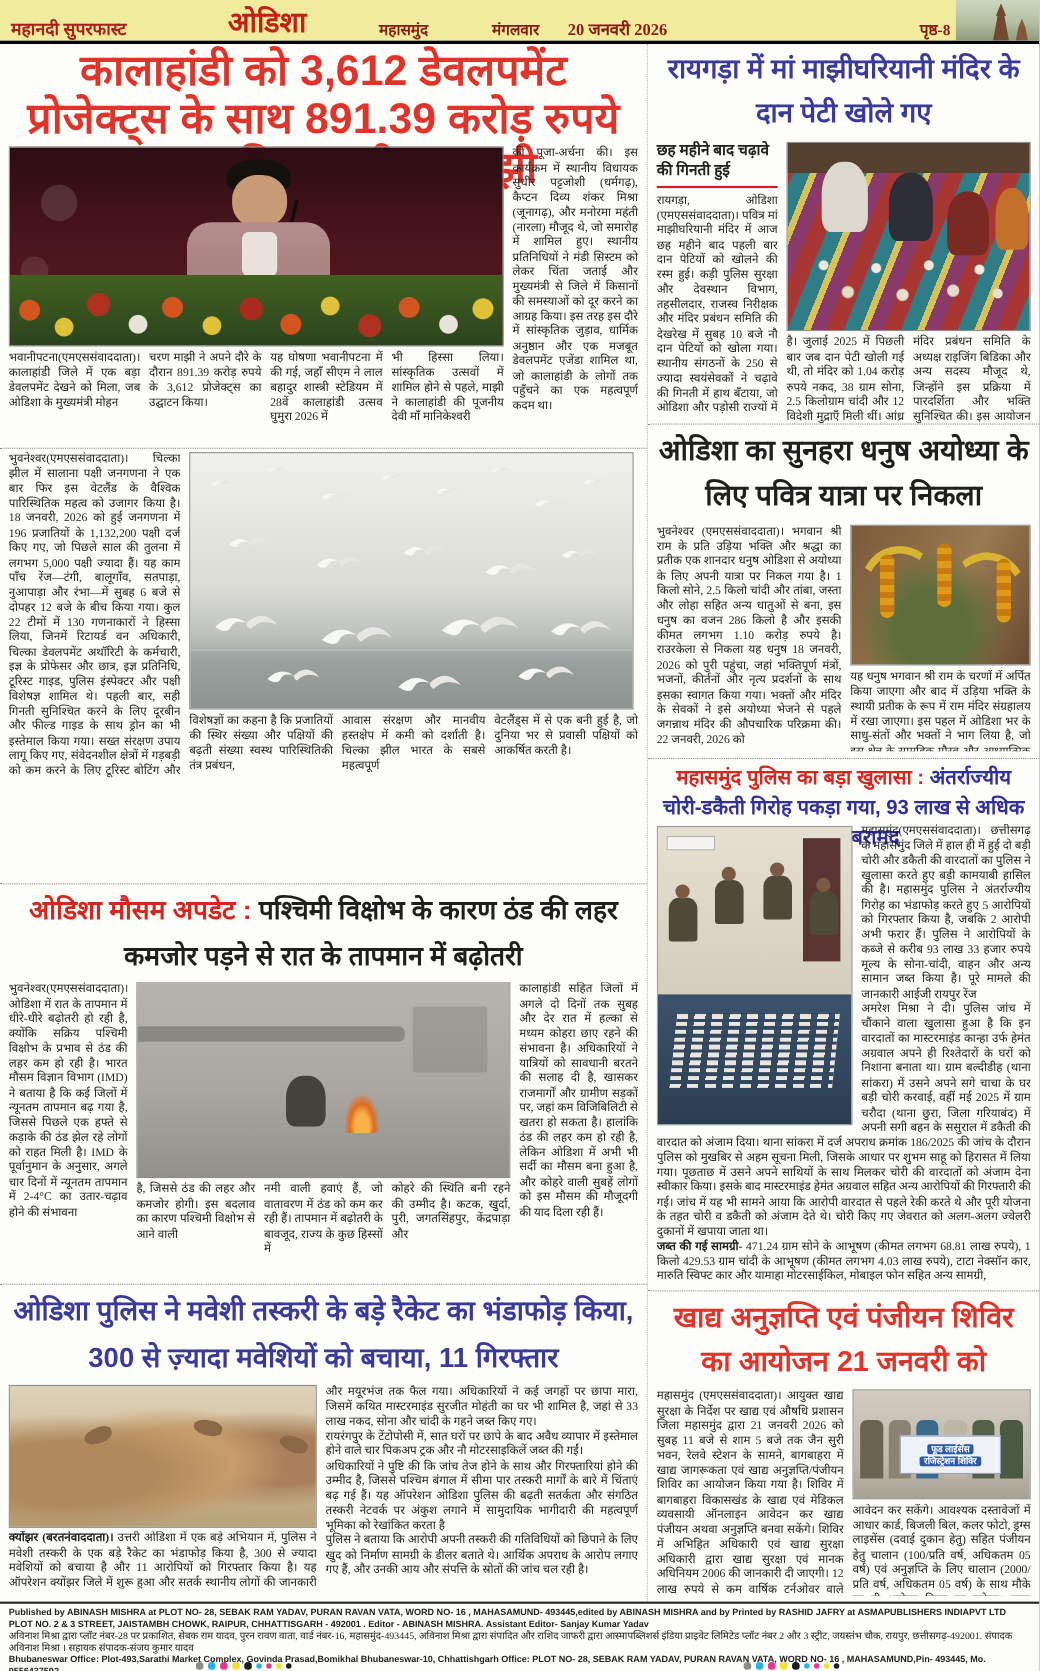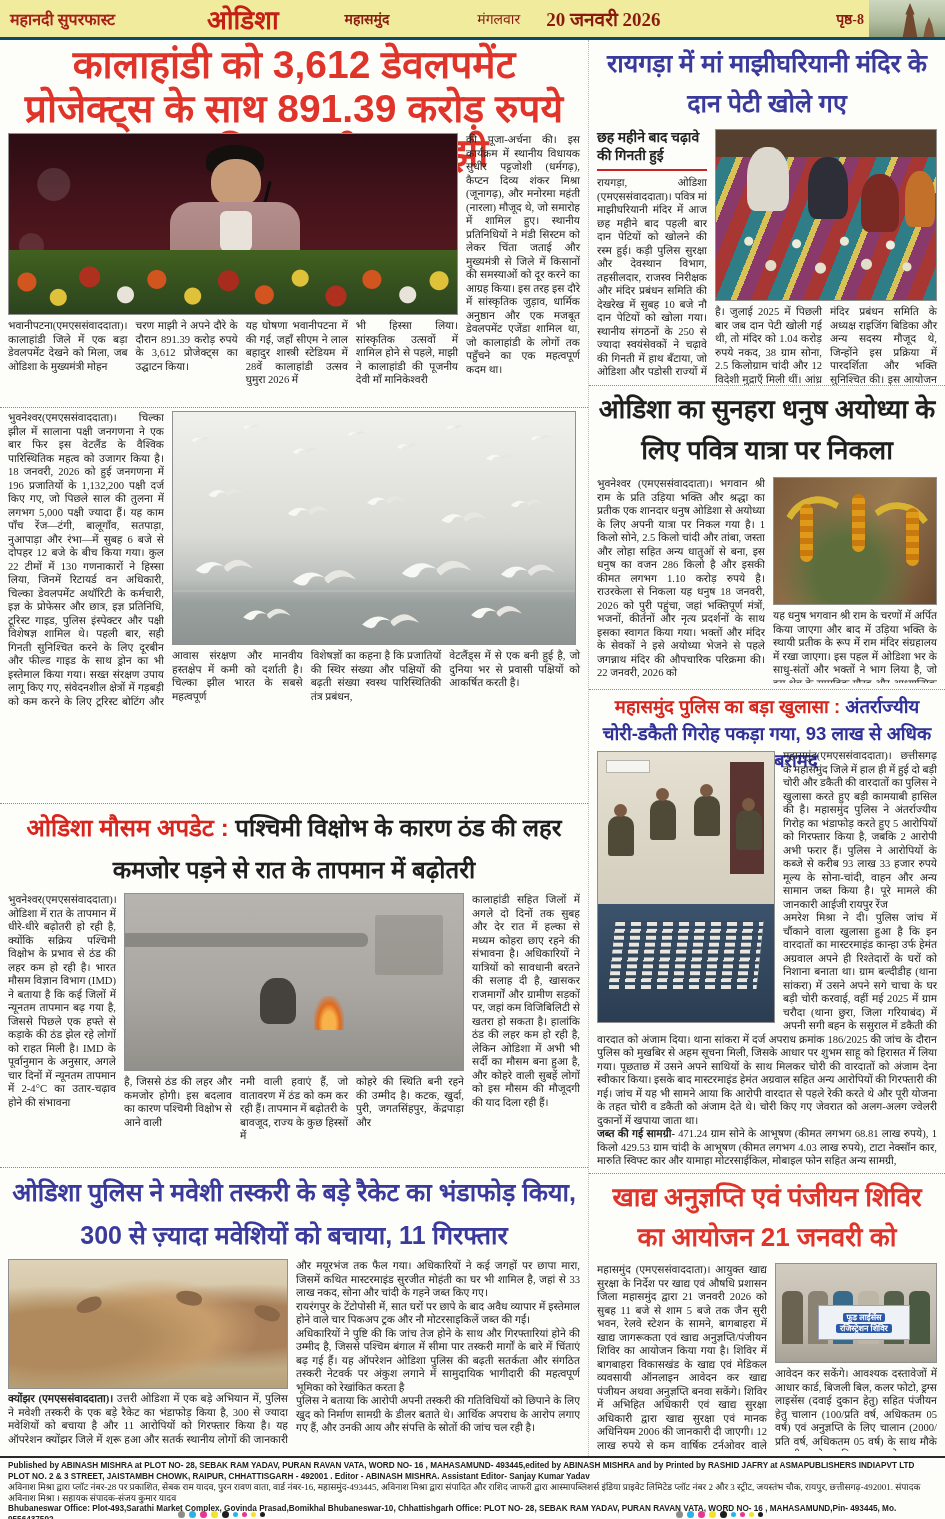--- a/index.html
+++ b/index.html
@@ -1,24 +1,24 @@
 <!DOCTYPE html>
 <html><head>
 <meta charset="utf-8">
 <style>
 *{margin:0;padding:0;box-sizing:border-box}
 body{background:#6e6e6e;font-family:"Liberation Serif","DejaVu Serif",serif}
 .page{width:945px;height:1519px;margin:0 auto;background:#fdfdfa;color:#1c1c1c;position:relative;overflow:hidden}
 
-.masthead{height:40px;background:#f1ec9d;border-bottom:3px solid #0c4a6e;display:flex;align-items:center;position:relative}
+.masthead{height:40px;background:#f1ec9d;border-bottom:3px solid #000000;display:flex;align-items:flex-end;position:relative}
 .mh-brand{font-size:16px;font-weight:bold;color:#a8201a;margin-left:10px}
 .mh-title{font-size:26px;font-weight:bold;color:#c41f17;margin-left:92px}
 .mh-city{font-size:14px;font-weight:bold;color:#8a1a10;margin-left:66px}
-.mh-day{font-size:14px;font-weight:normal;color:#8a1a10;margin-left:88px}
-.mh-date{font-size:19px;font-weight:bold;color:#8a1a10;margin-left:26px}
+.mh-day{font-size:14px;font-weight:bold;color:#8a1a10;margin-left:58px}
+.mh-date{font-size:15px;font-weight:bold;color:#8a1a10;margin-left:26px}
 .mh-page{font-size:14px;font-weight:bold;color:#8a1a10;margin-left:auto;margin-right:81px}
 .mh-temple{position:absolute;right:0;top:0;width:76px;height:37px;background:linear-gradient(180deg,#cdd6bf 0%,#b3bfa0 55%,#8e9c7c 100%);overflow:hidden}
 .tw1{position:absolute;left:28px;bottom:0;width:26px;height:34px;background:#71492f;clip-path:polygon(50% 0,68% 34%,62% 34%,78% 100%,22% 100%,38% 34%,32% 34%)}
 .tw2{position:absolute;left:52px;bottom:0;width:16px;height:20px;background:#82573a;clip-path:polygon(50% 0,70% 40%,85% 100%,15% 100%,30% 40%)}
 
 .content{display:flex}
 .col-left{width:588px}
 .col-right{width:357px;border-left:1px dotted #b5b5b5}
 article{padding:3px 8px 2px;border-bottom:1px dotted #8a8a8a;overflow:hidden}
 .hl{text-align:center;font-weight:bold;font-family:"Liberation Sans","DejaVu Sans",sans-serif}
@@ -215,22 +215,22 @@
                 <use href="#gull" transform="translate(22,145) scale(1.8)"></use>
                 <use href="#gull" transform="translate(120,155) scale(2.0)"></use>
                 <use href="#gull" transform="translate(230,145) scale(2.2)"></use>
                 <use href="#gull" transform="translate(330,150) scale(1.7)"></use>
                 <use href="#gull" transform="translate(70,195) scale(1.5)"></use>
                 <use href="#gull" transform="translate(190,200) scale(1.8)"></use>
                 <use href="#gull" transform="translate(300,192) scale(1.6)"></use>
               </svg>
             </div>
             <div class="minicols">
+              <p class="bt">विशेषज्ञों का कहना है कि प्रजातियों की स्थिर संख्या और पक्षियों की बढ़ती संख्या स्वस्थ पारिस्थितिकी तंत्र प्रबंधन,</p>
               <p class="bt">आवास संरक्षण और मानवीय हस्तक्षेप में कमी को दर्शाती है। चिल्का झील भारत के सबसे महत्वपूर्ण</p>
-              <p class="bt">विशेषज्ञों का कहना है कि प्रजातियों की स्थिर संख्या और पक्षियों की बढ़ती संख्या स्वस्थ पारिस्थितिकी तंत्र प्रबंधन,</p>
               <p class="bt">वेटलैंड्स में से एक बनी हुई है, जो दुनिया भर से प्रवासी पक्षियों को आकर्षित करती है।</p>
             </div>
           </div>
         </div>
       </article>
 
       <article class="a6">
         <h1 class="hl"><span class="dkred">ओडिशा मौसम अपडेट :</span><span class="blk"> पश्चिमी विक्षोभ के कारण ठंड की लहर कमजोर पड़ने से रात के तापमान में बढ़ोतरी</span></h1>
         <div class="row">
           <p class="bt" style="width:108px;height:268px;overflow:hidden">भुवनेश्वर(एमएससंवाददाता)। ओडिशा में रात के तापमान में धीरे-धीरे बढ़ोतरी हो रही है, क्योंकि सक्रिय पश्चिमी विक्षोभ के प्रभाव से ठंड की लहर कम हो रही है। भारत मौसम विज्ञान विभाग (IMD) ने बताया है कि कई जिलों में न्यूनतम तापमान बढ़ गया है, जिससे पिछले एक हफ्ते से कड़ाके की ठंड झेल रहे लोगों को राहत मिली है। IMD के पूर्वानुमान के अनुसार, अगले चार दिनों में न्यूनतम तापमान में 2-4°C का उतार-चढ़ाव होने की संभावना</p>
@@ -253,21 +253,21 @@
 
       <article class="a7" style="border-bottom:none">
         <h1 class="hl blue">ओडिशा पुलिस ने मवेशी तस्करी के बड़े रैकेट का भंडाफोड़ किया, 300 से ज़्यादा मवेशियों को बचाया, 11 गिरफ्तार</h1>
         <div class="row">
           <div style="width:280px">
             <div class="photo ph-cattle">
               <div class="cow-ear ce1"></div>
               <div class="cow-ear ce2"></div>
               <div class="cow-ear ce3"></div>
             </div>
-            <p class="bt" style="margin-top:3px;height:52px;overflow:hidden"><b>क्योंझर (एमएससंवाददाता)।</b> <span>उत्तरी ओडिशा में एक बड़े अभियान में, पुलिस ने मवेशी तस्करी के एक बड़े रैकेट का भंडाफोड़ किया है, 300 से ज्यादा मवेशियों को बचाया है और 11 आरोपियों को गिरफ्तार किया है। यह ऑपरेशन क्योंझर जिले में शुरू हुआ और सतर्क स्थानीय लोगों की जानकारी के बाद भद्रक, जाजपुर</span></p>
+            <p class="bt" style="margin-top:3px;height:52px;overflow:hidden"><b>क्योंझर (बरतनंवाददाता)।</b> <span>उत्तरी ओडिशा में एक बड़े अभियान में, पुलिस ने मवेशी तस्करी के एक बड़े रैकेट का भंडाफोड़ किया है, 300 से ज्यादा मवेशियों को बचाया है और 11 आरोपियों को गिरफ्तार किया है। यह ऑपरेशन क्योंझर जिले में शुरू हुआ और सतर्क स्थानीय लोगों की जानकारी के बाद भद्रक, जाजपुर</span></p>
           </div>
           <div style="width:284px;height:190px;overflow:hidden">
             <p class="bt">और मयूरभंज तक फैल गया। अधिकारियों ने कई जगहों पर छापा मारा, जिसमें कथित मास्टरमाइंड सुरजीत मोहंती का घर भी शामिल है, जहां से 33 लाख नकद, सोना और चांदी के गहने जब्त किए गए।</p>
             <p class="bt">रायरंगपुर के टेंटोपोसी में, सात घरों पर छापे के बाद अवैध व्यापार में इस्तेमाल होने वाले चार पिकअप ट्रक और नौ मोटरसाइकिलें जब्त की गईं।</p>
             <p class="bt">अधिकारियों ने पुष्टि की कि जांच तेज होने के साथ और गिरफ्तारियां होने की उम्मीद है, जिससे पश्चिम बंगाल में सीमा पार तस्करी मार्गों के बारे में चिंताएं बढ़ गई हैं। यह ऑपरेशन ओडिशा पुलिस की बढ़ती सतर्कता और संगठित तस्करी नेटवर्क पर अंकुश लगाने में सामुदायिक भागीदारी की महत्वपूर्ण भूमिका को रेखांकित करता है</p>
             <p class="bt">पुलिस ने बताया कि आरोपी अपनी तस्करी की गतिविधियों को छिपाने के लिए खुद को निर्माण सामग्री के डीलर बताते थे। आर्थिक अपराध के आरोप लगाए गए हैं, और उनकी आय और संपत्ति के स्रोतों की जांच चल रही है।</p>
           </div>
         </div>
       </article>
     </div>

